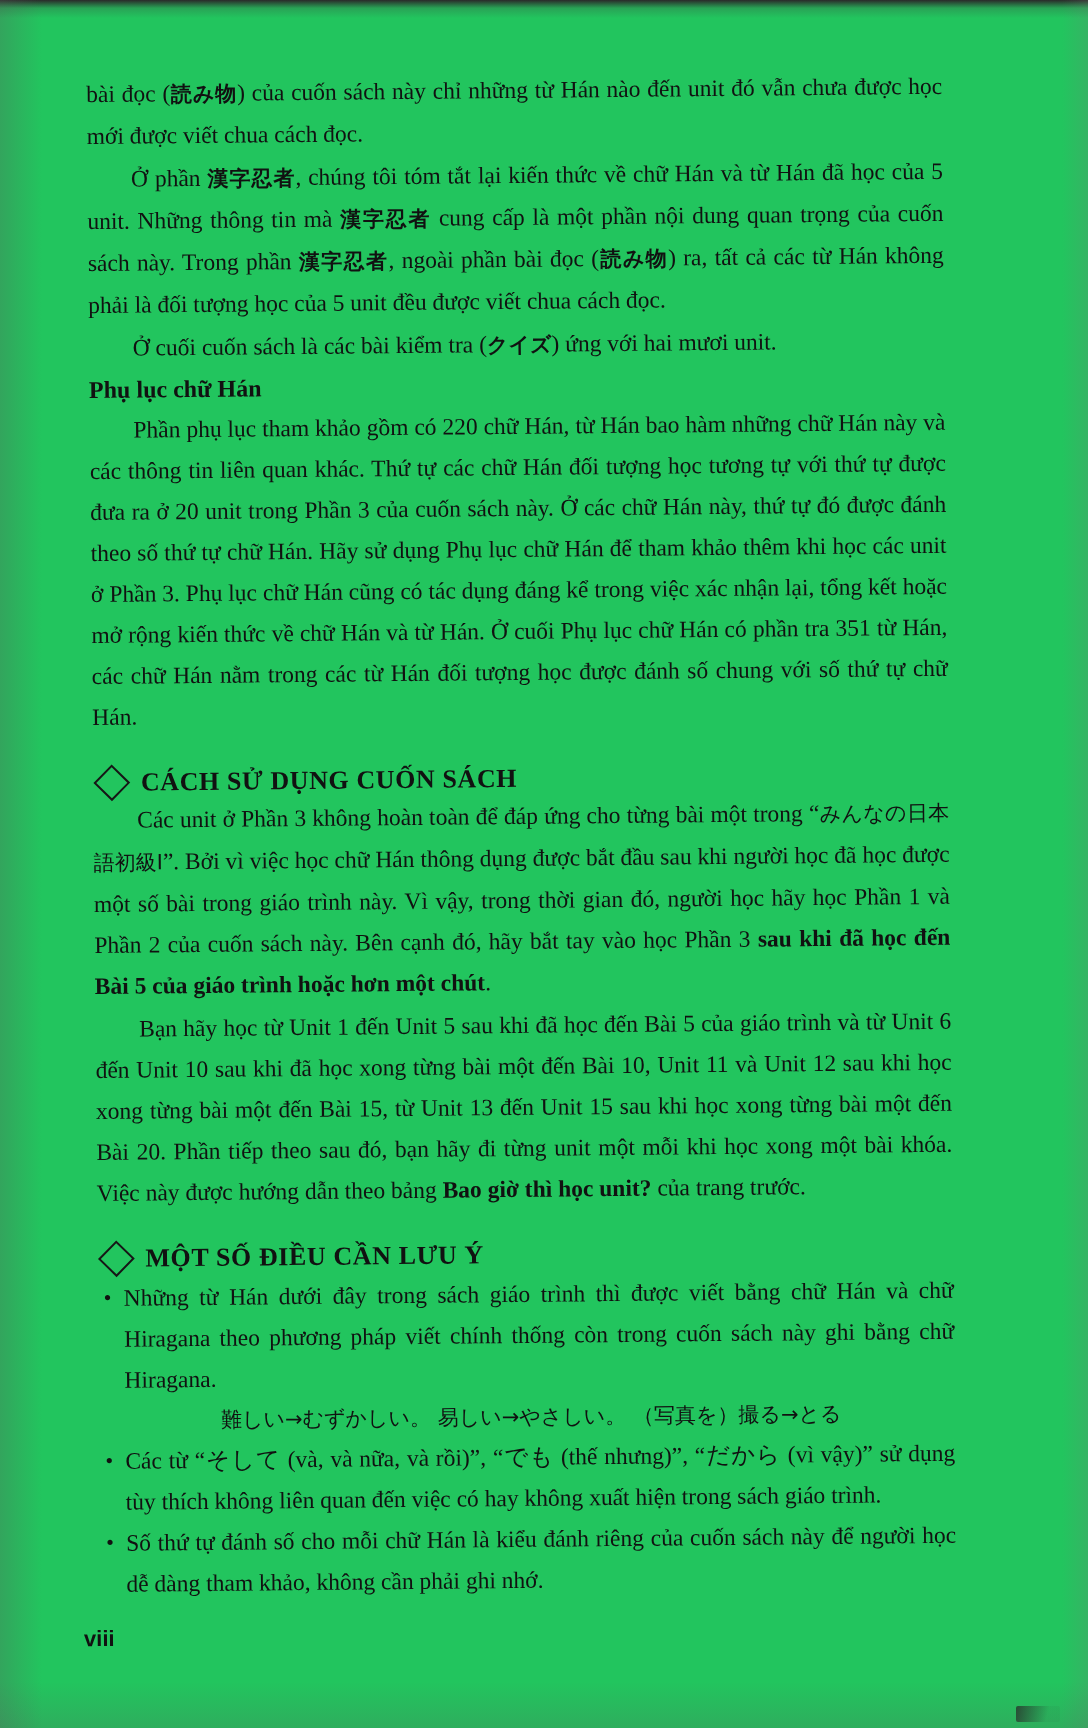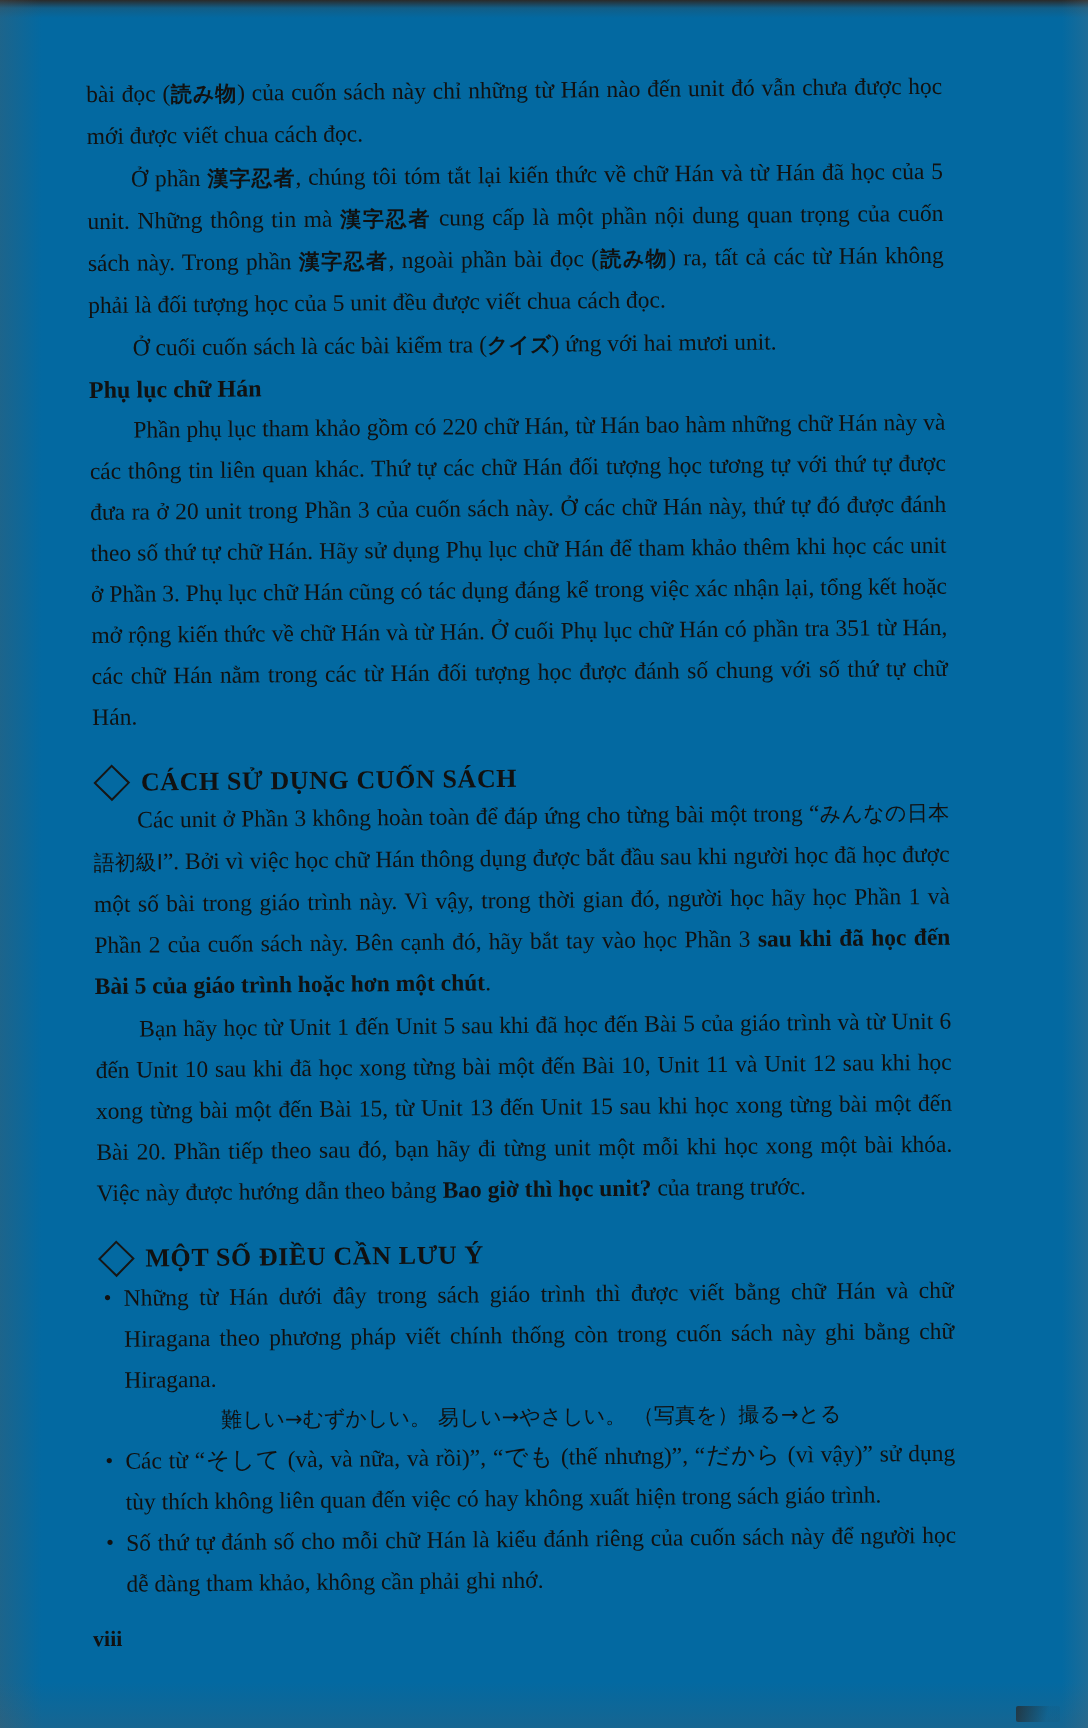--- a/index.html
+++ b/index.html
@@ -13,21 +13,21 @@
     position: relative;
     font-family: "Liberation Serif", serif;
     color: #111111;
     overflow: hidden;
   }
 
   
   .page {
     position: absolute;
     inset: 0;
-    background: #0369a1;
+    background: #22c55e;
   }
   .scan-edge-top {
     position: absolute;
     top: 0; left: 0; right: 0; height: 18px;
     background: linear-gradient(to bottom, #2a2a2a 0%, rgba(60,60,60,0.25) 45%, rgba(255,255,255,0) 100%);
     pointer-events: none;
   }
   .scan-edge-left {
     position: absolute;
     top: 0; bottom: 0; left: 0; width: 42px;
@@ -133,25 +133,25 @@
   .jp-line {
     font-family: "DejaVu Sans", sans-serif;
     font-size: 21px;
     line-height: 40px;
     padding-left: 96px;
     white-space: nowrap;
   }
 
   .folio {
     position: absolute;
-    left: 93px;
+    left: 84px;
     bottom: 76px;
     font-size: 22px;
     font-weight: 700;
-    font-family: Liberation Serif, serif;
+    font-family: Liberation Sans, sans-serif;
     transform: rotate(-0.5deg);
   }
 
   .corner-mark {
     position: absolute;
     right: 28px;
     bottom: 6px;
     width: 44px;
     height: 16px;
     background: linear-gradient(105deg, rgba(40,40,40,0.75) 0%, rgba(40,40,40,0.05) 70%);

